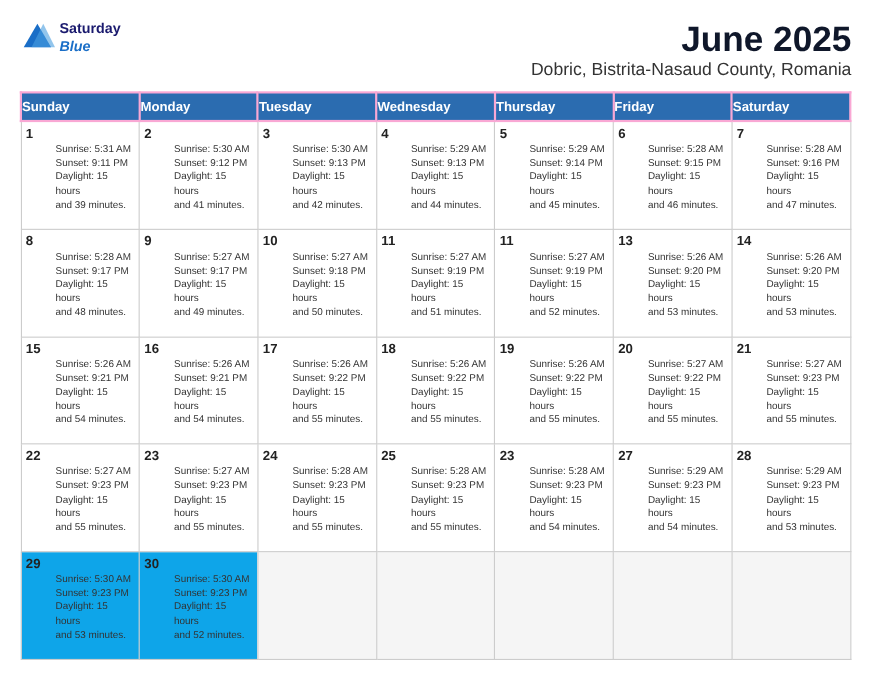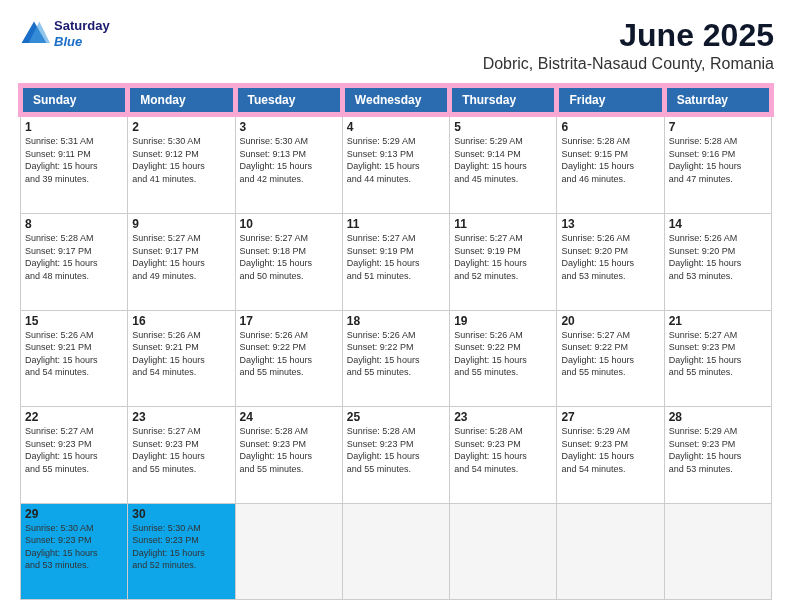--- a/index.html
+++ b/index.html
@@ -59,22 +59,22 @@
       border-collapse: collapse;
       width: 100%;
       table-layout: fixed;
     }
     .calendar th {
       background: #2b6cb0;
       color: #fff;
       font-size: 12px;
       font-weight: bold;
       text-align: left;
-      padding: 5px 10px;
-      border: 5px solid #f9a8d4;
+      padding: 5px 0;
+      border: 2px solid #f9a8d4;
     }
     .calendar td {
       border: 1px solid #ccc;
       vertical-align: top;
       padding: 3px 4px;
       font-size: 9.5px;
       color: #222;
       background: #fff;
     }
     .calendar tr:last-child td {
@@ -84,20 +84,21 @@
       font-size: 12px;
       font-weight: bold;
       color: #222;
       display: block;
       margin-bottom: 1px;
     }
     .day-info {
       font-size: 9px;
       color: #333;
       line-height: 1.4;
+      margin-left: 27px;
     }
     .empty-cell {
       background: #f5f5f5 !important;
     }
     table {
       width: 100%;
       border-collapse: collapse;
     }
   </style>
 </head>

